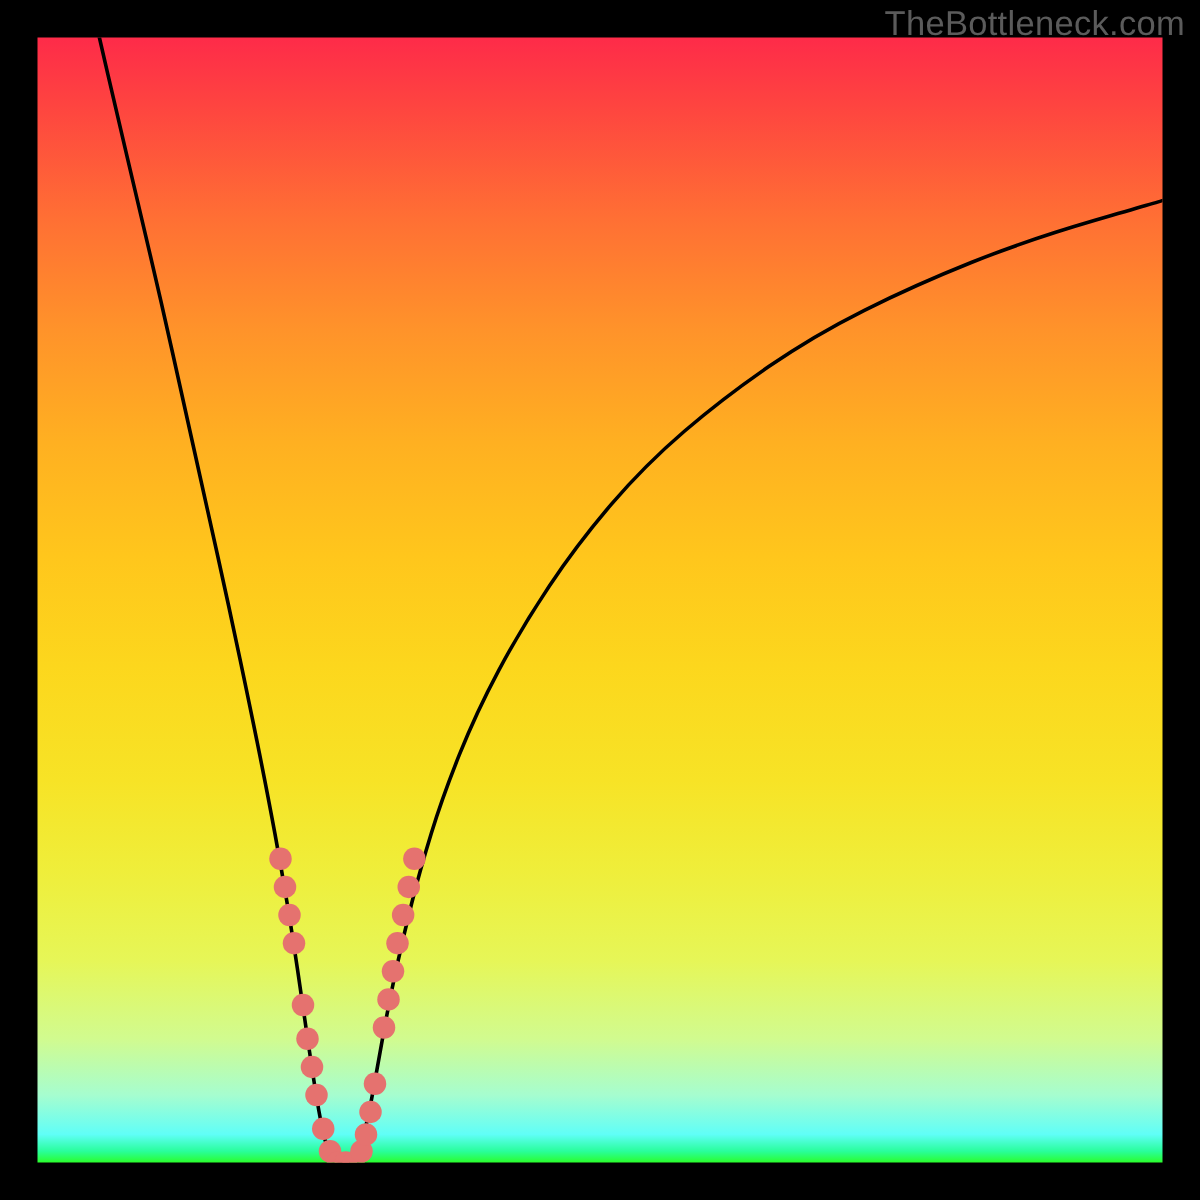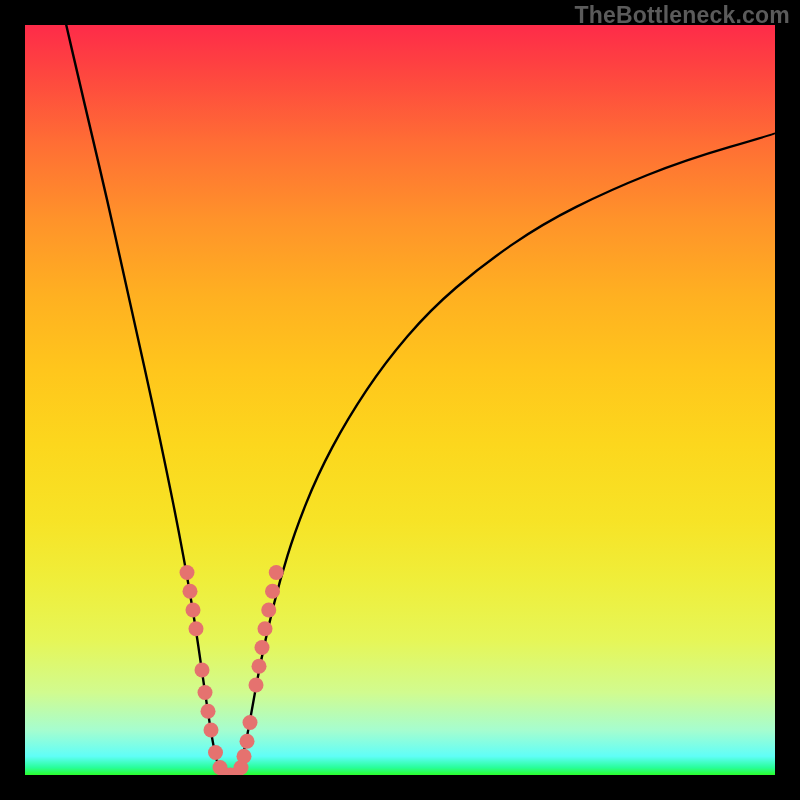--- a/index.html
+++ b/index.html
@@ -40,21 +40,21 @@
       #29fe9b 99%,
       #2bfe2c 100%
     );
   }
   .watermark {
     position: absolute;
     top: 2px;
     right: 10px;
     color: #5b5b5b;
     font-size: 23px;
-    font-weight: 700;
+    font-weight: 400;
     letter-spacing: 0.2px;
     user-select: none;
   }
   svg.curve {
     position: absolute;
     left: 0; top: 0;
     width: 750px;
     height: 750px;
   }
 </style>

